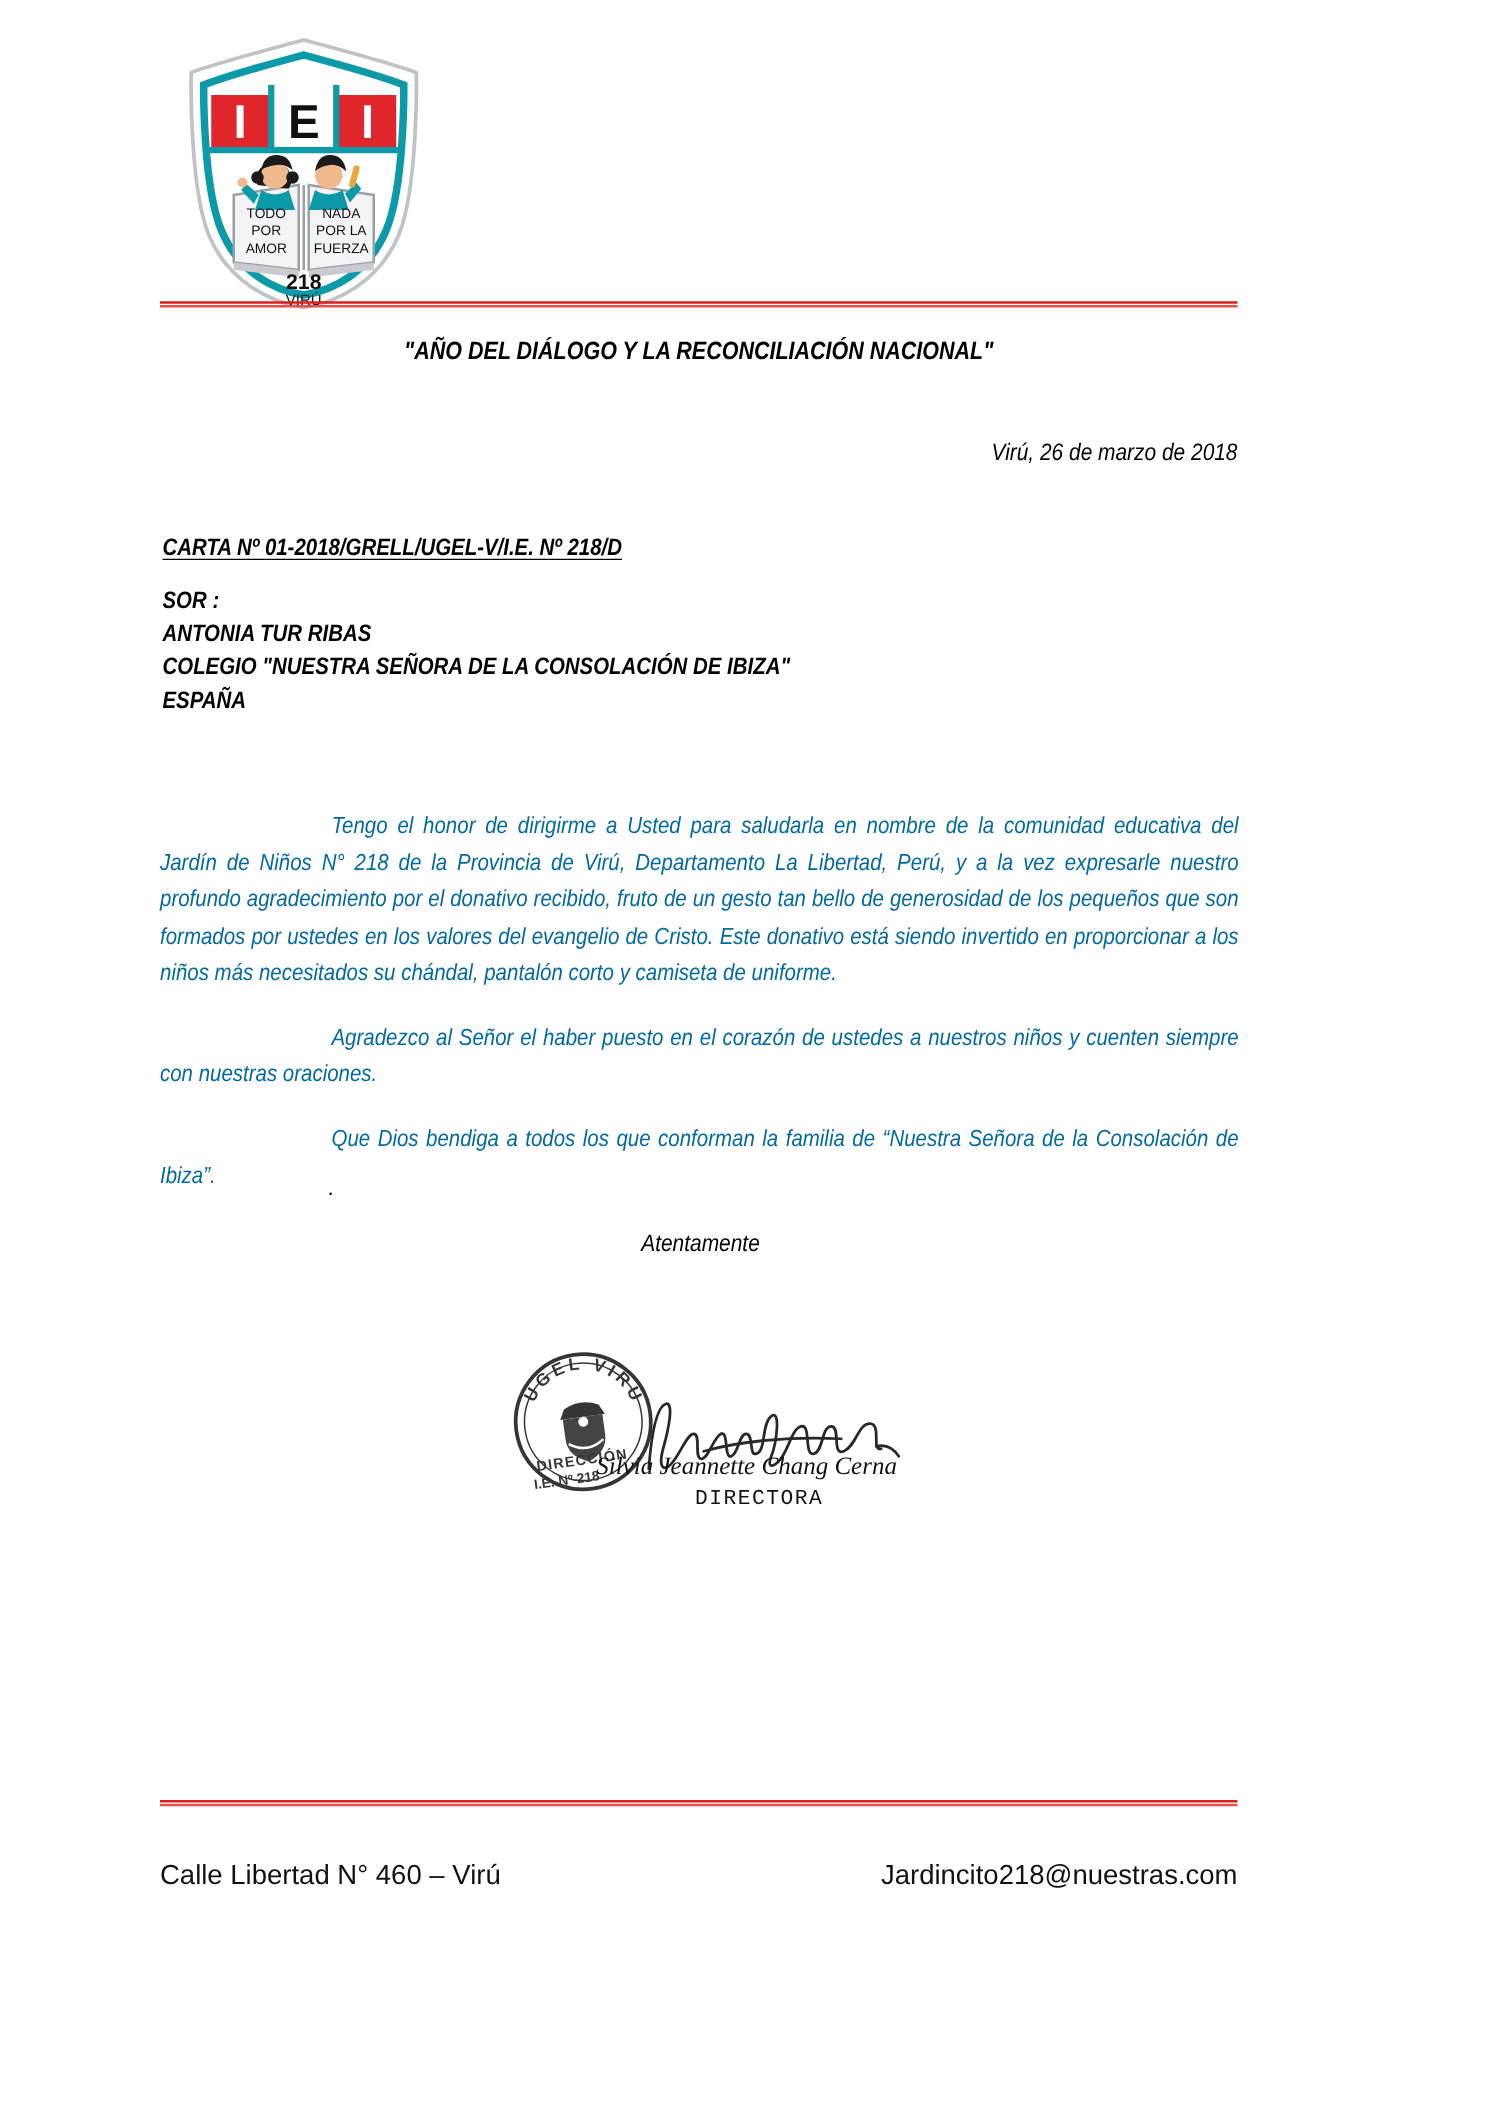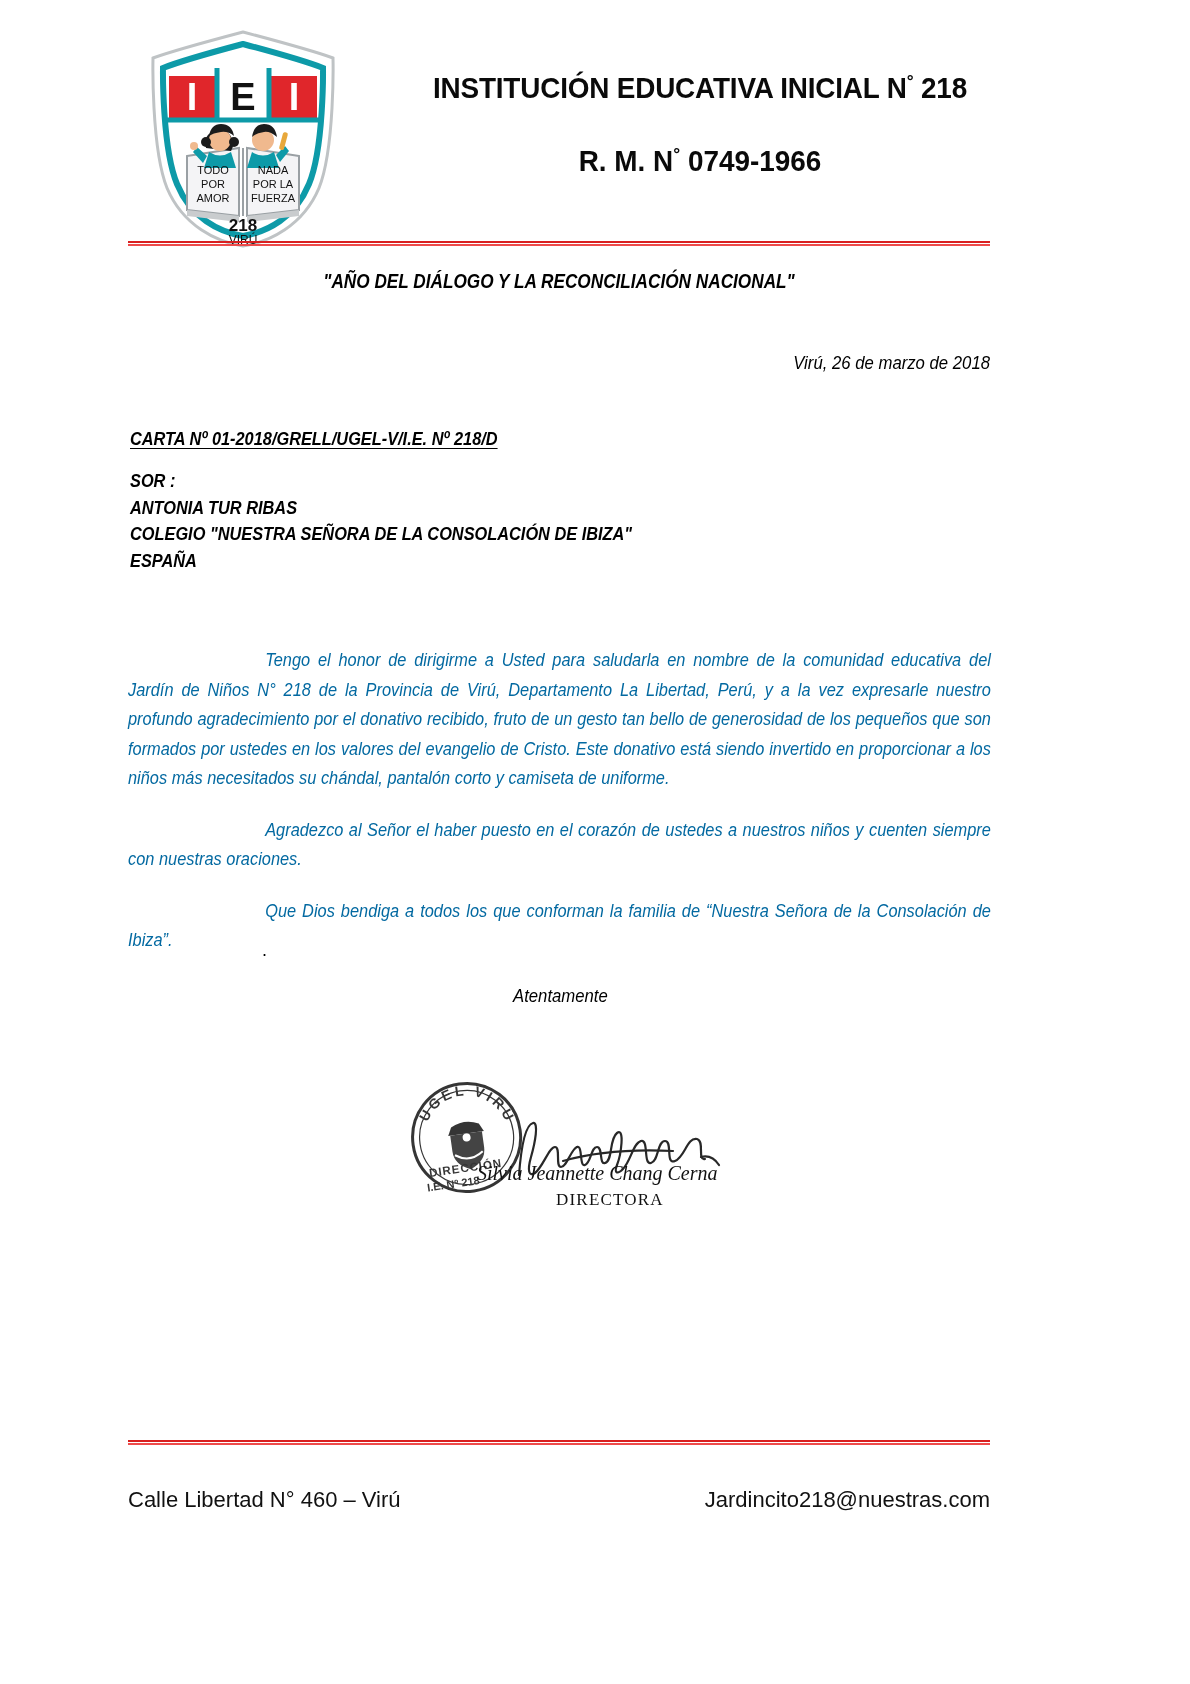--- a/index.html
+++ b/index.html
@@ -93,21 +93,21 @@
   .sign-area{position:absolute;left:395px;top:1075px;width:400px;height:160px;}
   .stamp{position:absolute;left:0px;top:0px;width:150px;height:130px;opacity:.88;}
   .signature{position:absolute;left:110px;top:38px;width:220px;height:70px;opacity:.9;}
   .sig-name{
     position:absolute;left:477px;top:1162px;
     font-family:"Liberation Serif",serif;font-style:italic;font-size:20px;color:#111;
     white-space:nowrap;
   }
   .sig-role{
     position:absolute;left:556px;top:1190px;
-    font-family:Liberation Serif, serif;font-size:17px;color:#111;
+    font-family:Liberation Mono, monospace;font-size:17px;color:#111;
     letter-spacing:1.2px;white-space:nowrap;
   }
 
   
   .rule-bot{position:absolute;left:128px;top:1440px;width:862px;height:5px;}
   .rule-bot .r1{position:absolute;left:0;top:0;width:100%;height:2px;background:#d82020;}
   .rule-bot .r2{position:absolute;left:0;top:3px;width:100%;height:2px;background:#ee4b4b;}
   .footer{
     position:absolute;left:128px;top:1480px;width:862px;height:40px;
     display:flex;justify-content:space-between;align-items:center;
@@ -172,24 +172,20 @@
         <text x="70" y="174" text-anchor="middle" font-family="Liberation Sans, sans-serif" font-size="11" fill="#111">AMOR</text>
         <text x="130" y="146" text-anchor="middle" font-family="Liberation Sans, sans-serif" font-size="11" fill="#111">NADA</text>
         <text x="130" y="160" text-anchor="middle" font-family="Liberation Sans, sans-serif" font-size="11" fill="#111">POR LA</text>
         <text x="130" y="174" text-anchor="middle" font-family="Liberation Sans, sans-serif" font-size="11" fill="#111">FUERZA</text>
 
         <text x="100" y="203" text-anchor="middle" font-family="Liberation Sans, sans-serif" font-size="17" font-weight="bold" fill="#111">218</text>
         <text x="100" y="216" text-anchor="middle" font-family="Liberation Sans, sans-serif" font-size="12" fill="#111">VIRÚ</text>
       </svg>
     </div>
 
-    <div class="head-titles">
-      <div class="head-line1"><span>INSTITUCIÓN EDUCATIVA INICIAL N</span><span class="sup">°</span><span> 218</span></div>
-      <div class="head-line2"><span>R. M. N</span><span class="sup">°</span><span> 0749-1966</span></div>
-    </div>
 
     <div class="rule-top">
       <div class="r1"></div>
         <div class="r2"></div>
     </div>
   </div>
 
   <div class="doc-title">"AÑO DEL DIÁLOGO Y LA RECONCILIACIÓN NACIONAL"</div>
 
   <div class="date-line">Virú, 26 de marzo de 2018</div>

